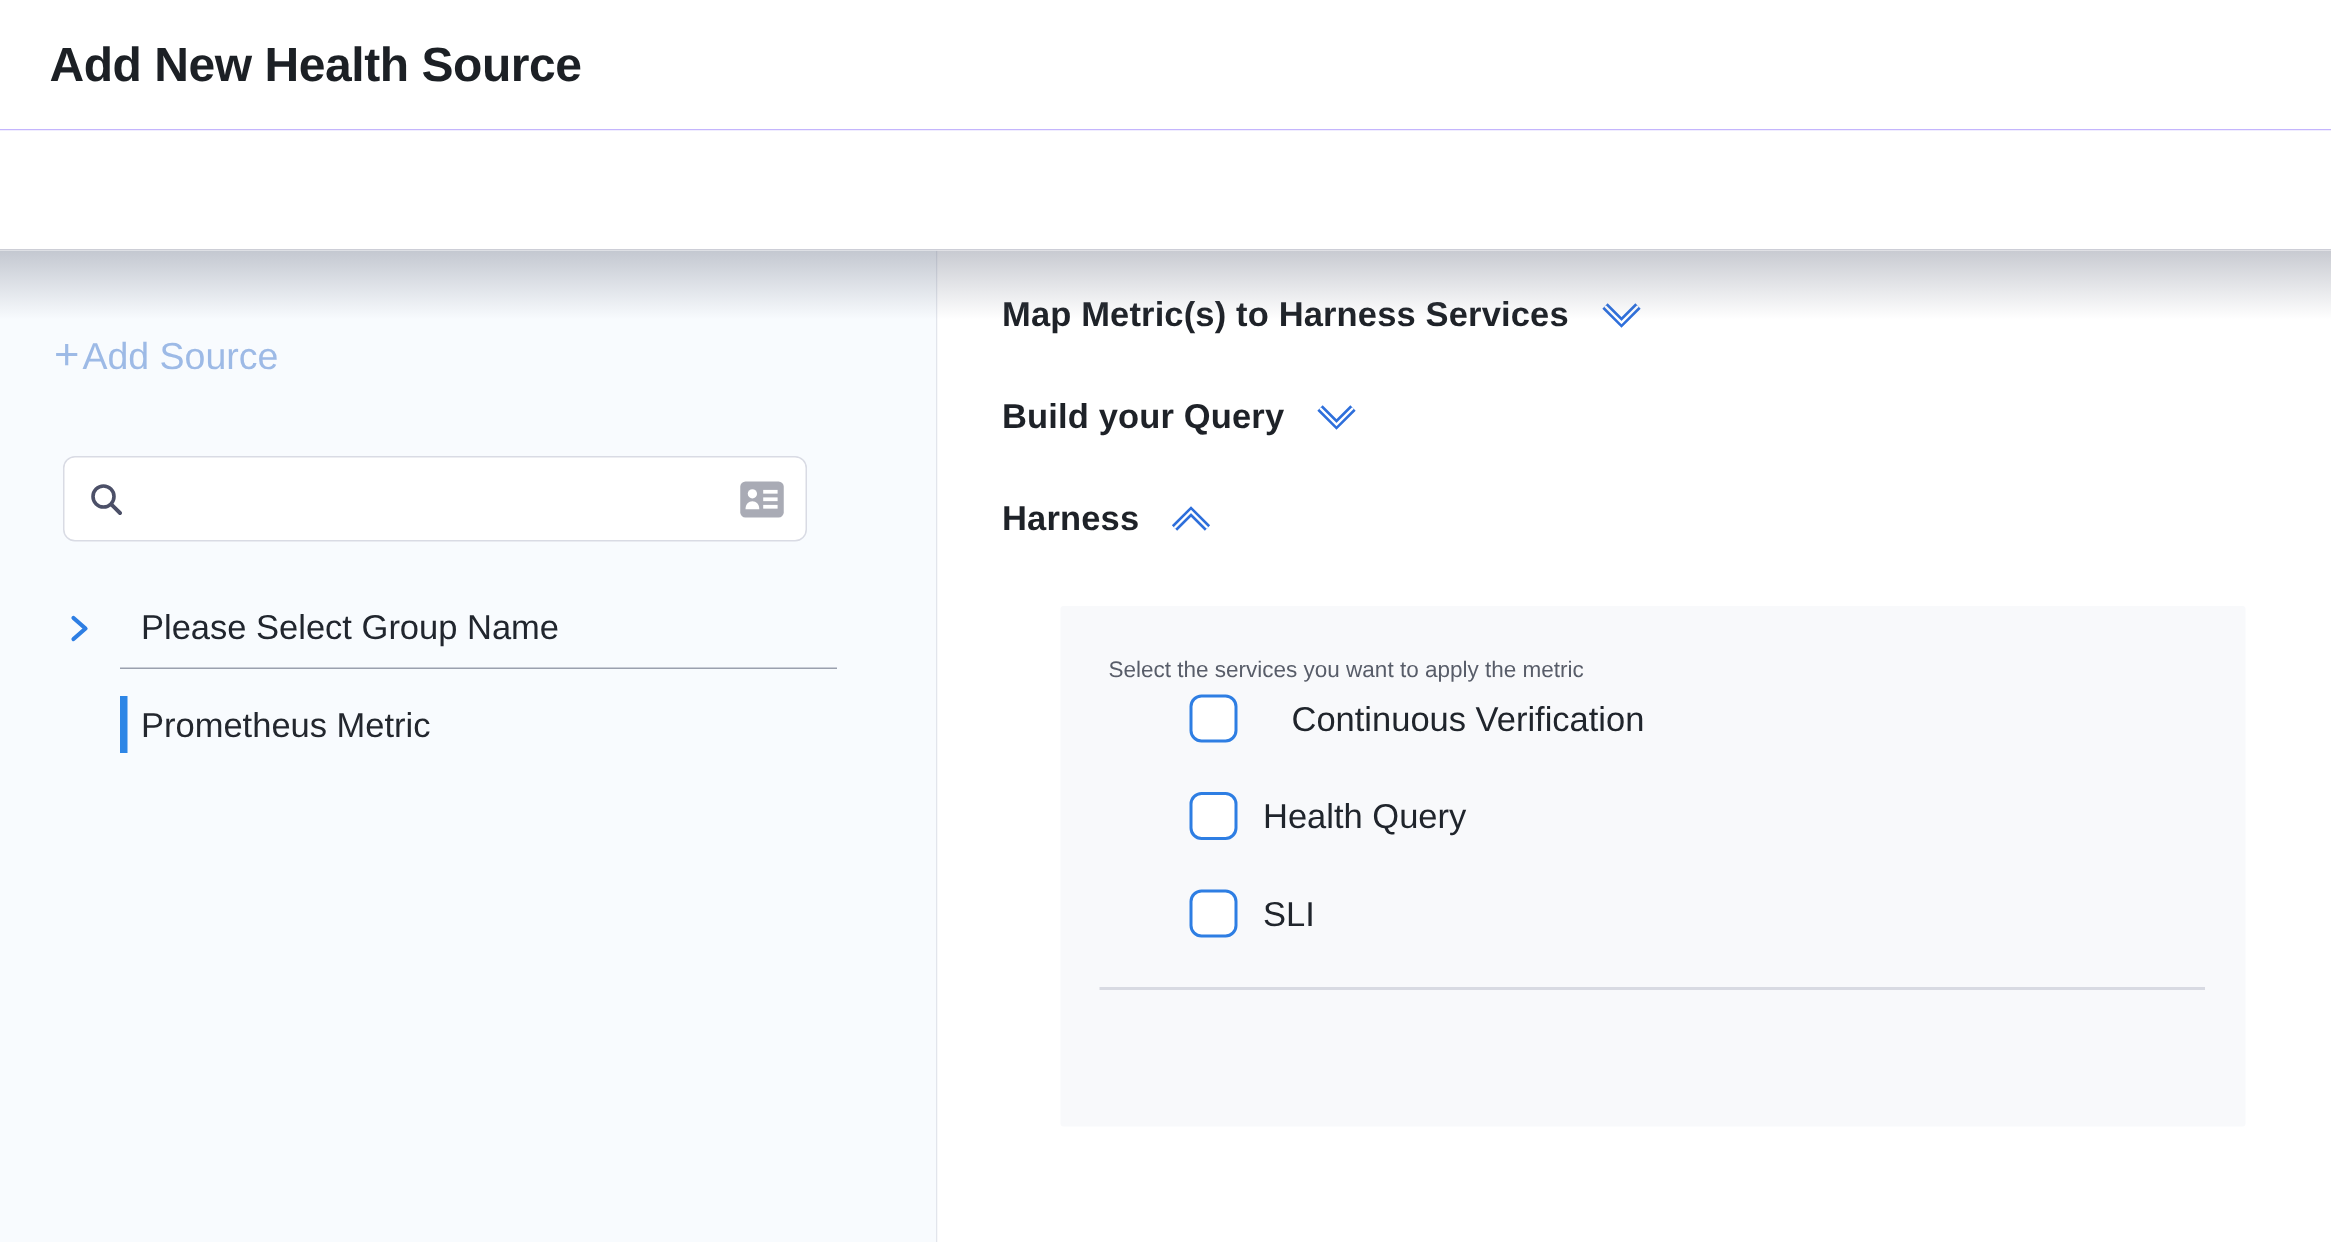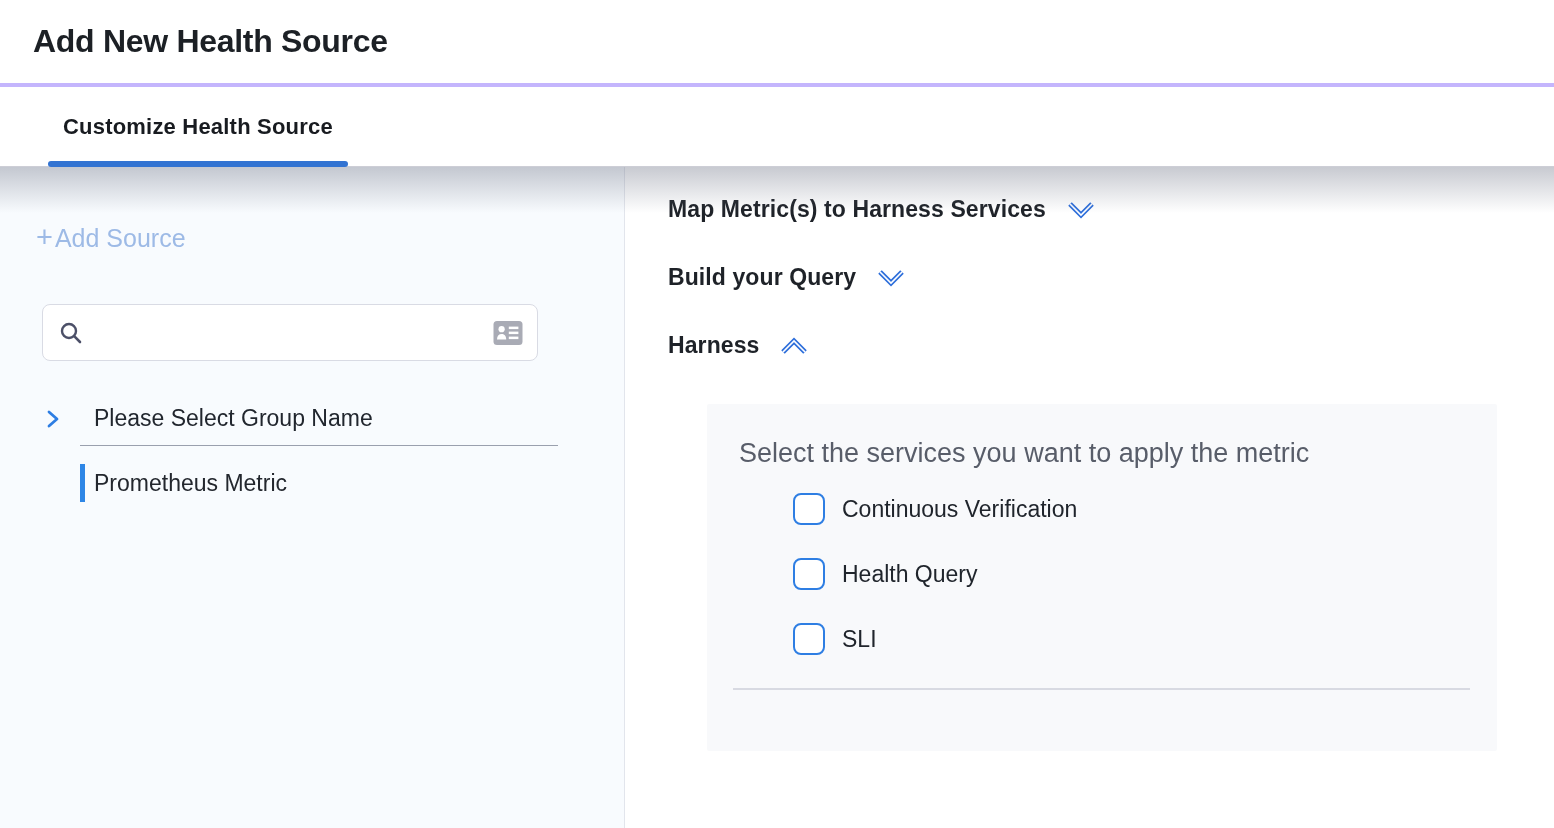--- a/index.html
+++ b/index.html
@@ -7,21 +7,21 @@
   body {
     font-family: "Liberation Sans", "DejaVu Sans", sans-serif;
     background: #ffffff;
     color: #20252c;
   }
   .app { width: 1554px; height: 828px; display: flex; flex-direction: column; background: #fff; }
 
   
   .title-bar {
     height: 87px; flex: 0 0 87px;
-    border-bottom: 4px solid #c4b5fd;
+    border-bottom: 1px solid #c4b5fd;
     display: flex; align-items: center;
     padding-left: 33px; background: #fff;
   }
   .page-title {
     font-size: 32px; font-weight: 700; color: #1c2025; letter-spacing: -0.3px;
   }
 
   
   .tab-bar {
     height: 80px; flex: 0 0 80px;
@@ -92,49 +92,45 @@
   .accordion-header .chev { margin-left: 21px; display: flex; align-items: center; }
   .hdr-1 { margin-top: 29px; }
   .hdr-2 { margin-top: 41px; }
   .hdr-3 { margin-top: 41px; }
 
   .assign-panel {
     margin: 45px 0 0 39px; width: 790px; height: 347px;
     background: #f8f9fb; border-radius: 2px;
   }
   .assign-prompt {
-    padding: 34px 0 0 32px; font-size: 27px; color: #585d69;
+    padding: 34px 0 0 32px; font-size: 15px; color: #585d69;
   }
   .checkbox-row {
     margin: 0 0 33px 86px; display: flex; align-items: center; cursor: pointer;
   }
-  .checkbox-row.first { margin-top: 24px; }
+  .checkbox-row.first { margin-top: 8px; gap: 19px; }
   .cb {
     width: 32px; height: 32px; flex: 0 0 32px;
     border: 2px solid #2e7ee3; border-radius: 8px; background: #fff;
   }
   .cb-label { margin-left: 17px; font-size: 23px; color: #20252c; }
   .panel-divider { margin: 30px 0 0 26px; width: 737px; height: 2px; background: #d8dae2; }
 
   svg { display: block; }
 </style>
 </head>
 <body>
 
 <div class="app">
 
   <header class="title-bar">
     <h1 class="page-title">Add New Health Source</h1>
   </header>
 
   <nav class="tab-bar">
-    <div class="tab tab-customize">
-      <span>Customize Health Source</span>
-      <span class="tab-underline"></span>
-    </div>
   </nav>
 
   <div class="content">
 
     <aside class="sidebar">
 
       <button class="add-metric">
         <span class="plus-icon">+</span>
         <span>Add Source</span>
       </button>

